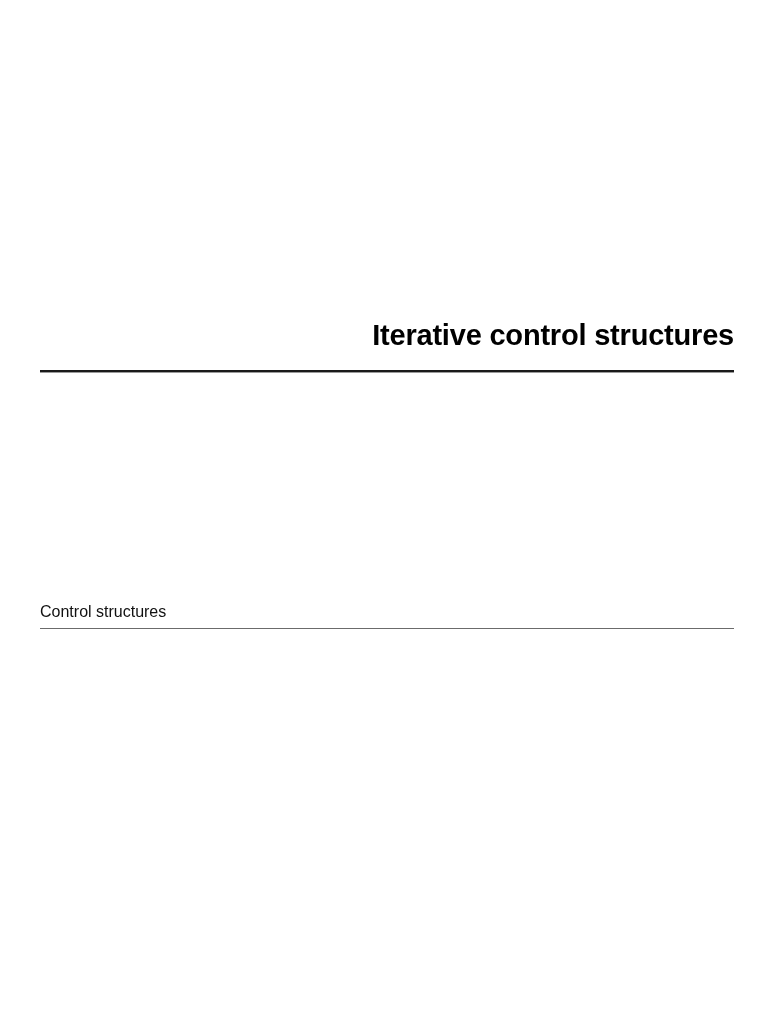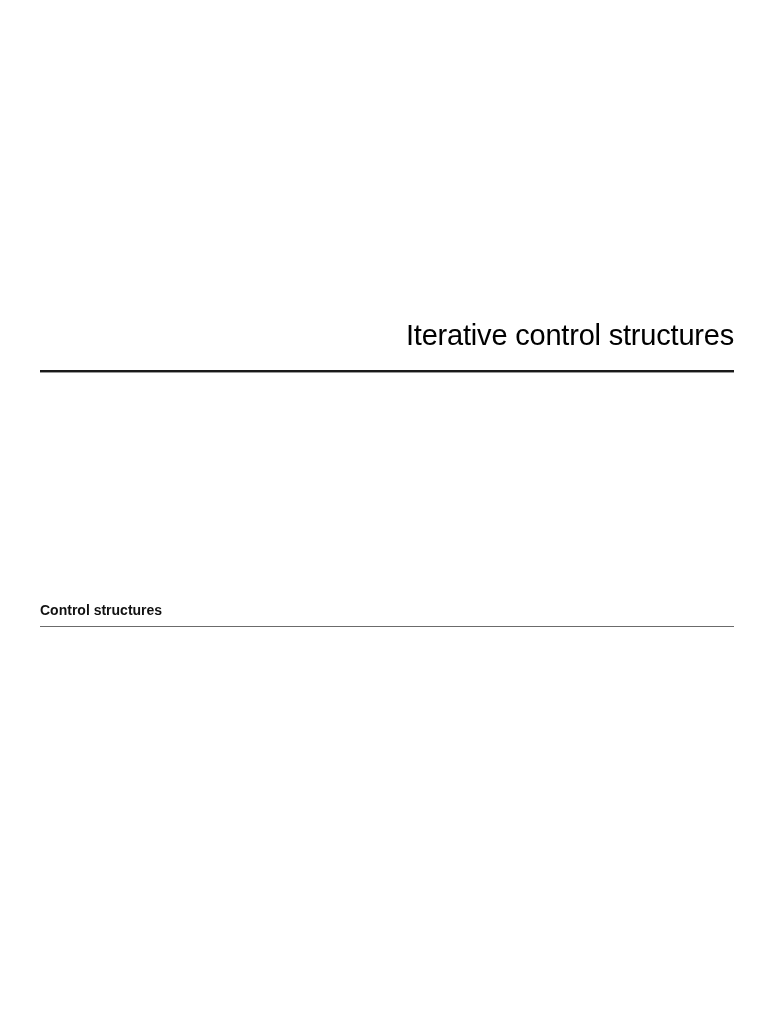--- a/index.html
+++ b/index.html
@@ -18,43 +18,43 @@
 
   
   .slide-title-block {
     position: absolute;
     left: 40px;
     top: 318px;
     width: 694px;
   }
   .slide-title {
     font-size: 29px;
-    font-weight: normal;
+    font-weight: bold;
     text-align: right;
     line-height: 1.2;
     color: #000000;
     letter-spacing: -0.2px;
   }
   .title-rule {
     margin-top: 17px;
     height: 0;
     border-top: 2px solid #1a1a1a;
     border-bottom: 1px solid #9a9a9a;
   }
 
   
   .section-block {
     position: absolute;
     left: 40px;
     top: 602px;
     width: 694px;
   }
   .section-title {
-    font-size: 14px;
-    font-weight: bold;
+    font-size: 16px;
+    font-weight: normal;
     color: #111111;
     line-height: 1.2;
     text-align: left;
   }
   .section-rule {
     margin-top: 7px;
     height: 0;
     border-top: 1px solid #6b6b6b;
   }
 

